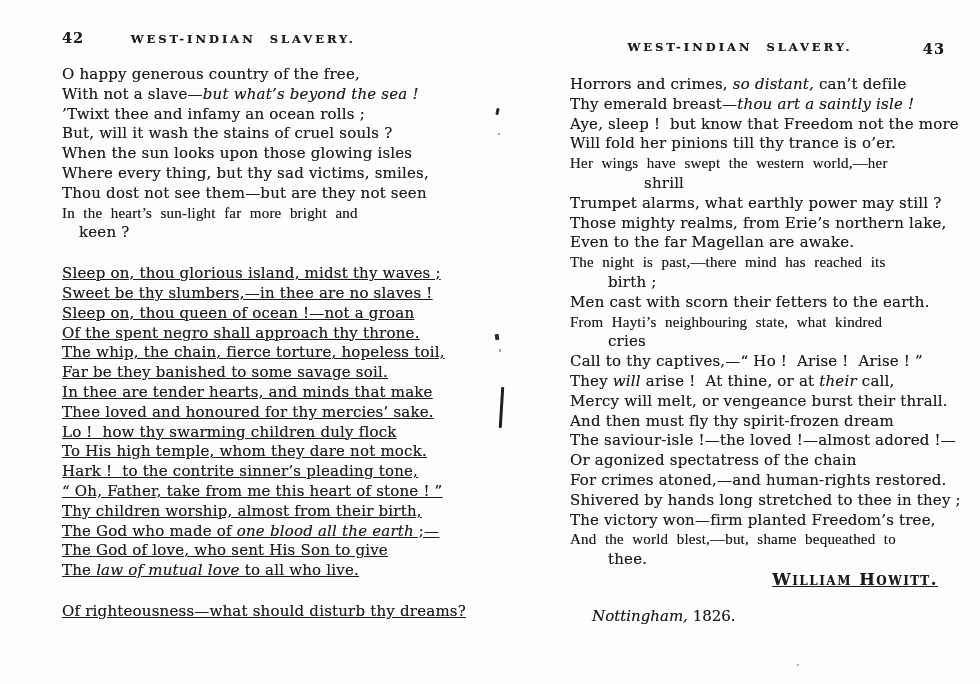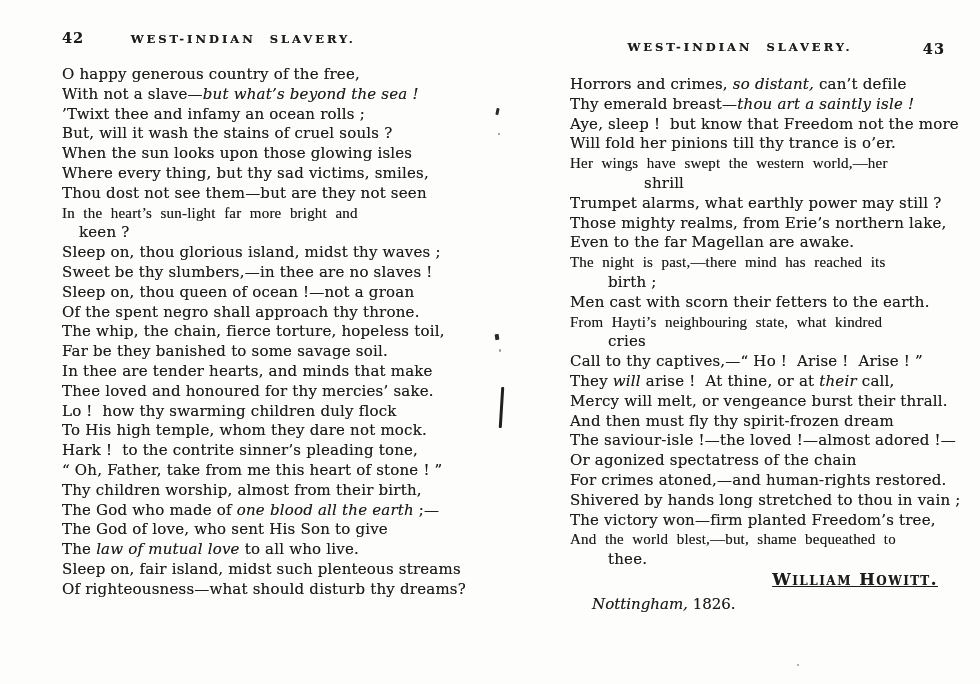--- a/index.html
+++ b/index.html
@@ -22,36 +22,36 @@
     position:absolute;left:50%;transform:translateX(-57%);
     font-size:11.5px;font-weight:700;letter-spacing:3px;word-spacing:7px;
     white-space:nowrap;top:6px;
   }
   .page-right .running-title{top:14px;transform:translateX(-60%);}
   .pagenum{font-size:14.5px;font-weight:700;letter-spacing:1px;position:absolute;top:3px;}
   .pagenum.left{left:0;}
   .pagenum.right{right:10px;top:14px;}
   .poem{margin-top:17px;}
   .page-right .poem{margin-top:19px;}
-  .stanza + .stanza{}
+  .stanza + .stanza{margin-top:21px;text-decoration:underline;}
   .line{
     white-space:pre;height:19.8px;line-height:19.8px;
     font-size:15px;letter-spacing:.2px;
   }
   .line .it, .it{font-style:italic;}
   .line.wide{word-spacing:4.5px;font-family:Liberation Serif, serif;}
   .line.ind-1{padding-left:17px;}
   .line.ind-2{padding-left:38px;}
   .line.ind-3{padding-left:74px;}
   .signature{
     text-align:right;padding-right:17px;height:20px;line-height:20px;
     font-variant:small-caps;font-weight:600;font-size:16.5px;letter-spacing:1.5px;text-decoration:underline;
   }
   .dateline{
-    padding-left:22px;margin-top:4px;height:20px;line-height:20px;font-size:15px;
+    padding-left:22px;margin-top:16px;height:20px;line-height:20px;font-size:15px;
   }
   .artifact{position:absolute;background:#2a2a2a;border-radius:1px;}
 </style>
 </head>
 <body>
 
 <div class="scan">
 
   <section class="page page-left">
     <div class="header">
@@ -82,21 +82,20 @@
           <div class="line"><span>Lo !  how thy swarming children duly flock</span></div>
           <div class="line"><span>To His high temple, whom they dare not mock.</span></div>
           <div class="line"><span>Hark !  to the contrite sinner’s pleading tone,</span></div>
           <div class="line"><span>“ Oh, Father, take from me this heart of stone ! ”</span></div>
           <div class="line"><span>Thy children worship, almost from their birth,</span></div>
           <div class="line"><span>The God who made of </span><span class="it">one blood all the earth</span><span> ;—</span></div>
           <div class="line"><span>The God of love, who sent His Son to give</span></div>
           <div class="line"><span>The </span><span class="it">law of mutual love</span><span> to all who live.</span></div>
         </div>
         <div class="stanza">
-          <div class="line"><span>Sleep on, fair island, midst such plenteous streams</span></div>
           <div class="line"><span>Of righteousness—what should disturb thy dreams?</span></div>
         </div>
       </div>
   </section>
 
   <section class="page page-right">
     <div class="header">
       <span class="running-title">WEST-INDIAN SLAVERY.</span>
       <span class="pagenum right">43</span>
     </div>
@@ -116,21 +115,21 @@
           <div class="line"><span>Men cast with scorn their fetters to the earth.</span></div>
           <div class="line wide"><span>From Hayti’s neighbouring state, what kindred</span></div>
           <div class="line ind-2"><span>cries</span></div>
           <div class="line"><span>Call to thy captives,—“ Ho !  Arise !  Arise ! ”</span></div>
           <div class="line"><span>They </span><span class="it">will</span><span> arise !  At thine, or at </span><span class="it">their</span><span> call,</span></div>
           <div class="line"><span>Mercy will melt, or vengeance burst their thrall.</span></div>
           <div class="line"><span>And then must fly thy spirit-frozen dream</span></div>
           <div class="line"><span>The saviour-isle !—the loved !—almost adored !—</span></div>
           <div class="line"><span>Or agonized spectatress of the chain</span></div>
           <div class="line"><span>For crimes atoned,—and human-rights restored.</span></div>
-          <div class="line"><span>Shivered by hands long stretched to thou in vain ;</span></div>
+          <div class="line"><span>Shivered by hands long stretched to thee in they ;</span></div>
           <div class="line"><span>The victory won—firm planted Freedom’s tree,</span></div>
           <div class="line wide"><span>And the world blest,—but, shame bequeathed to</span></div>
           <div class="line ind-2"><span>thee.</span></div>
         </div>
       </div>
     <div class="signature">William Howitt.</div>
     <div class="dateline"><span class="it">Nottingham,</span><span> 1826.</span></div>
   </section>
 
   <div class="artifact" style="left:496px;top:108px;width:3px;height:7px;transform:rotate(12deg);"></div>

